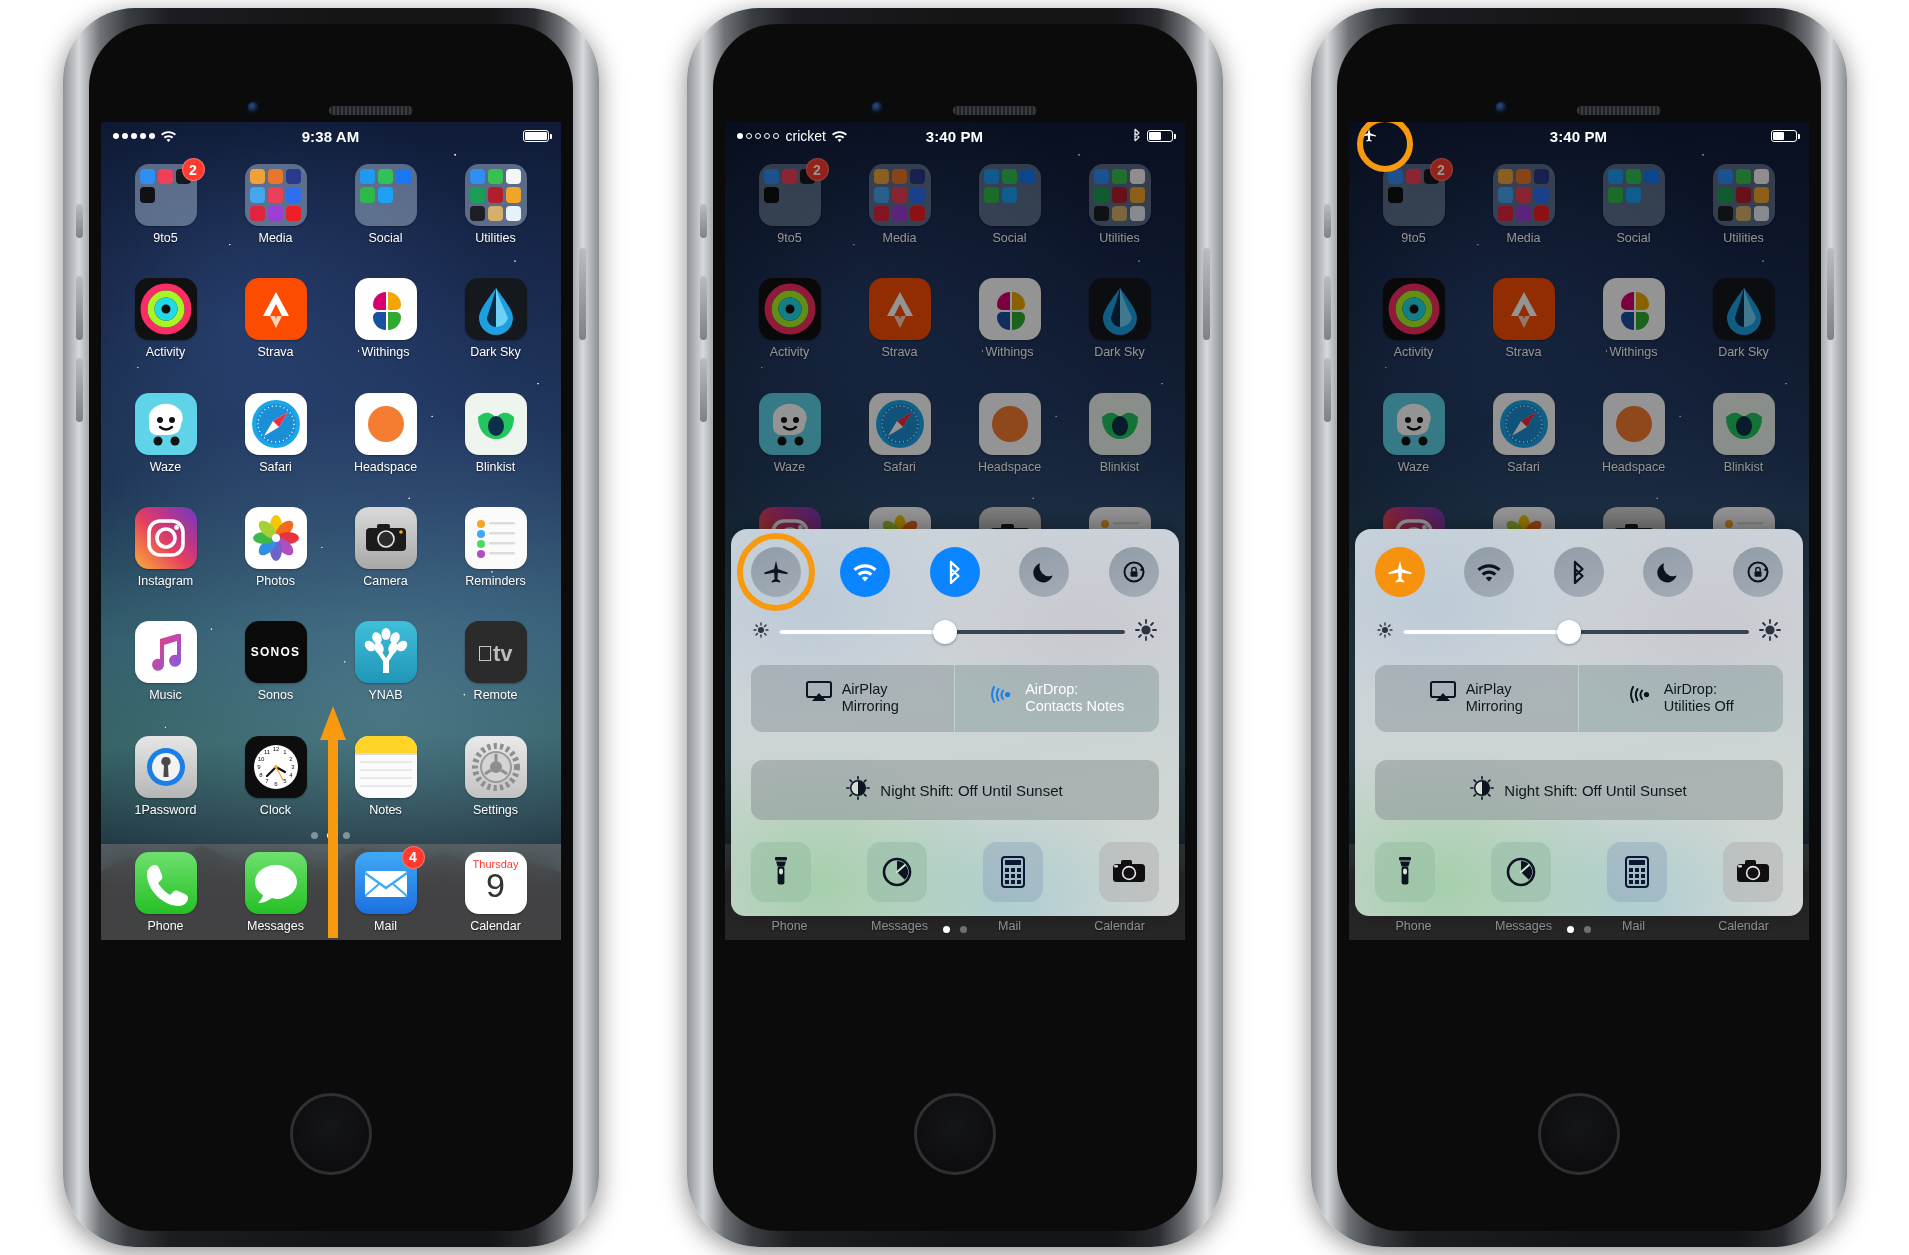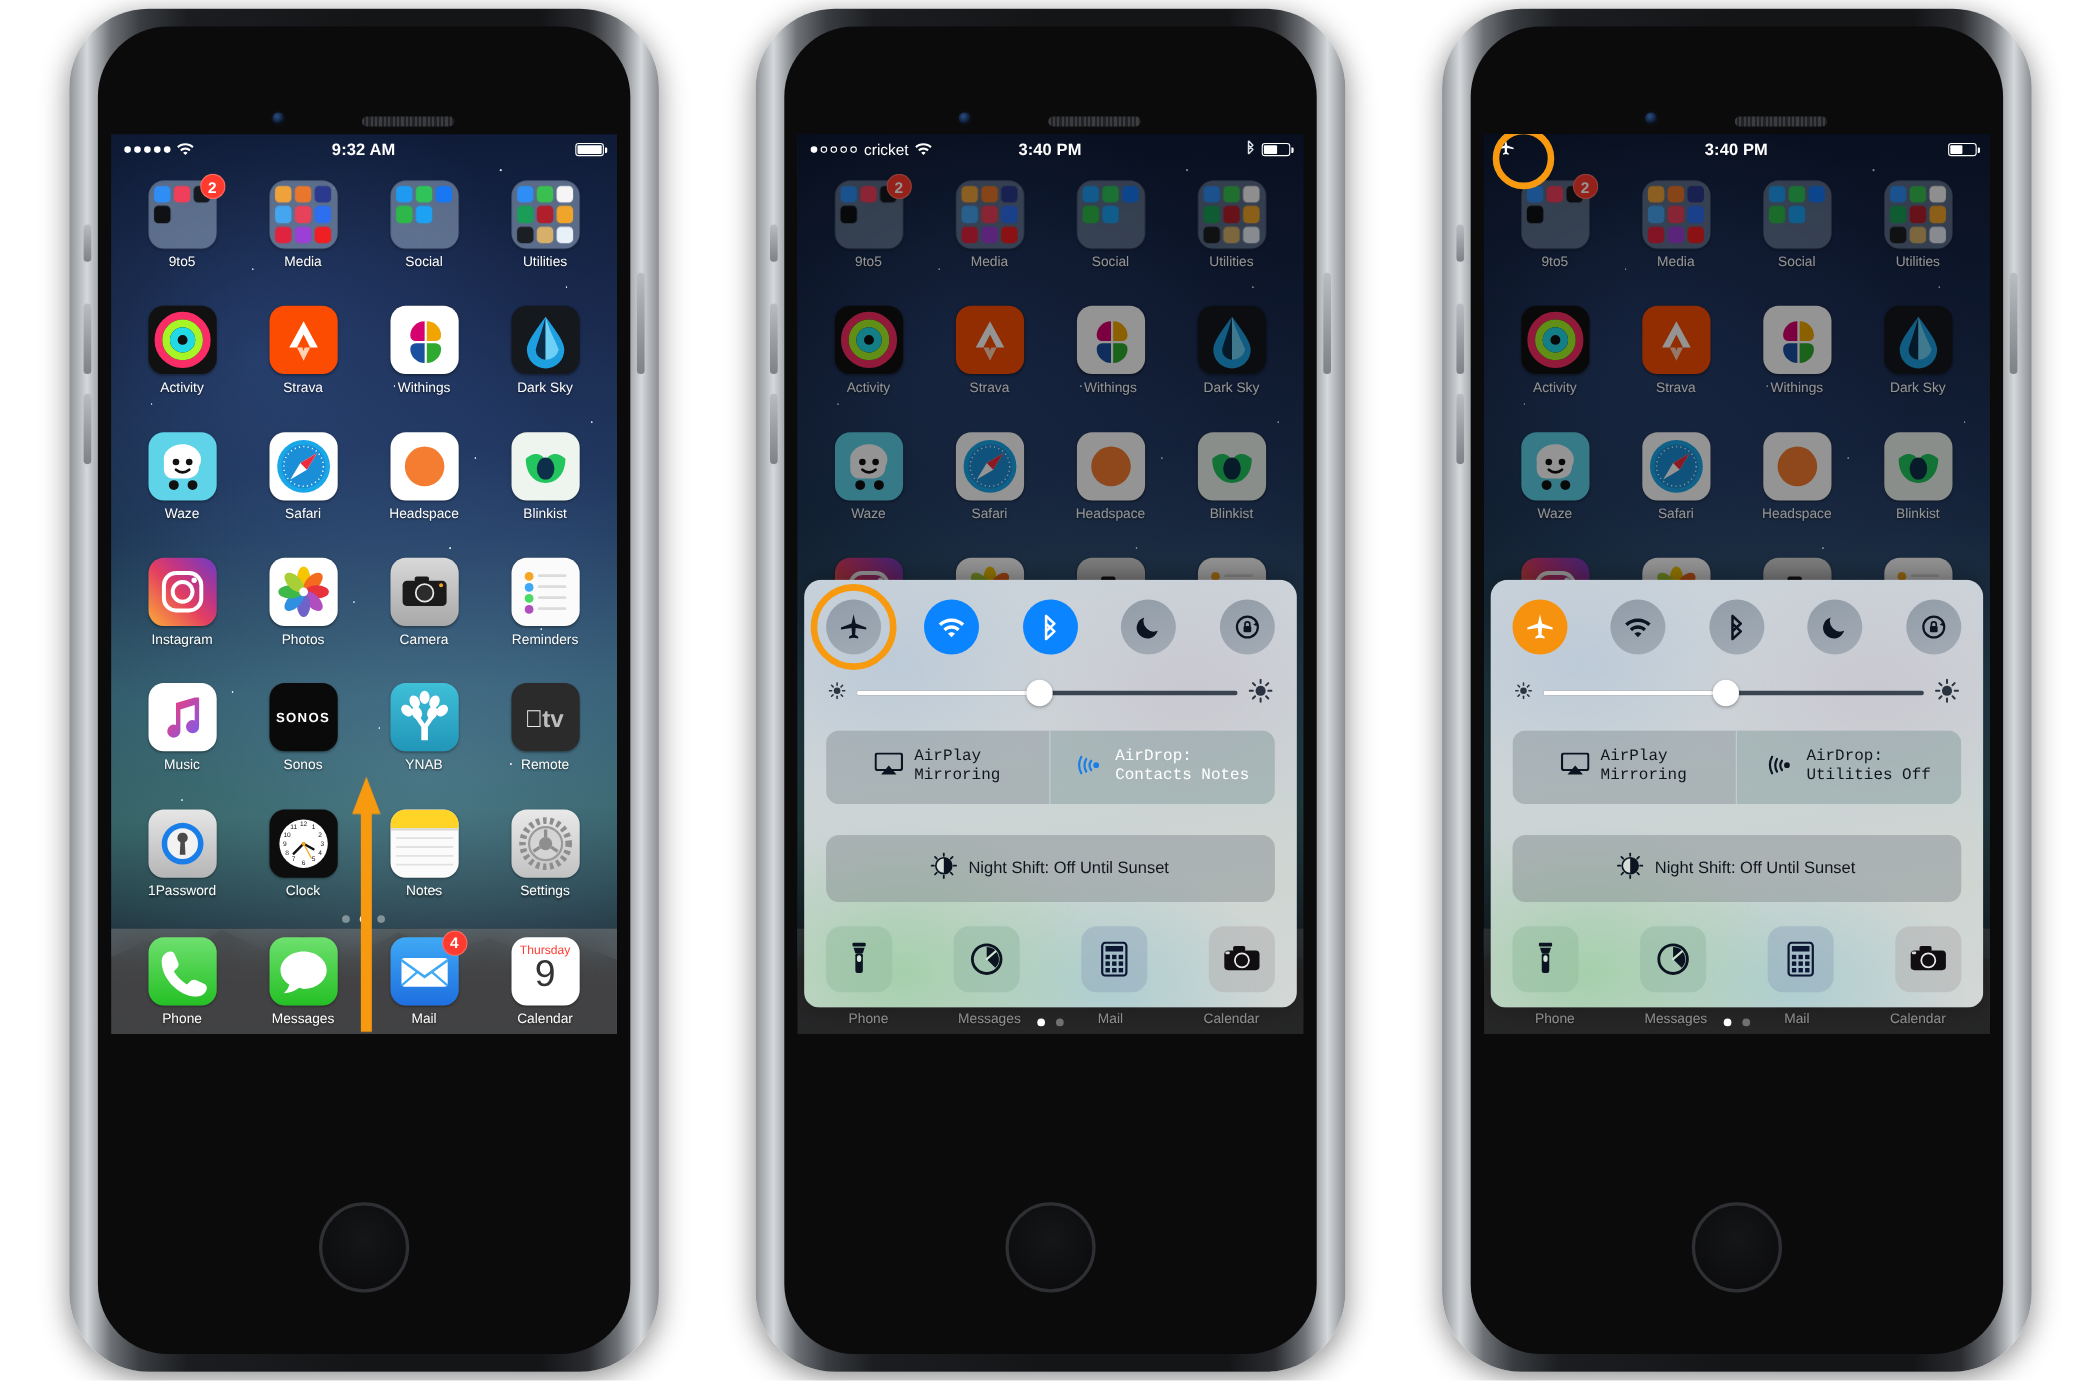--- a/index.html
+++ b/index.html
@@ -174,22 +174,22 @@
     width:78px; height:78px; border-radius:50%; border:6px solid #f79a10; pointer-events:none; }
 
   .cc-slider{ display:flex; align-items:center; gap:10px; padding:22px 8px 16px; }
   .sun-s{ flex:0 0 auto; }
   .track{ flex:1; height:4px; border-radius:2px; background:#3a4450; position:relative; }
   .track .done{ position:absolute; left:0; top:0; bottom:0; width:48%; background:#fff; border-radius:2px; }
   .knob{ position:absolute; left:48%; top:50%; transform:translate(-50%,-50%);
     width:24px;height:24px;border-radius:50%;background:#fff;box-shadow:0 1px 3px rgba(0,0,0,.35); }
 
   .cc-pair{ display:flex; border-radius:12px; overflow:hidden; margin:4px 6px 0; }
-  .cc-pair .half{ flex:1; display:flex; align-items:center; justify-content:center; gap:10px;
-    padding:16px 6px; background:rgba(125,135,140,.42);font-family:Liberation Mono, monospace; }
+  .cc-pair .half{ flex:1; display:flex; justify-content:center; gap:10px;
+    padding:16px 6px; background:rgba(125,135,140,.42); }
   .cc-pair .half + .half{ border-left:1px solid rgba(255,255,255,.32); background:rgba(120,145,145,.42); }
   .pair-lbl{ font-size:14.5px; line-height:1.22; color:#10161e; font-weight:400; }
   .pair-lbl.white{ color:#fff; }
 
   .cc-night{ margin:28px 6px 0; border-radius:12px; background:rgba(125,132,136,.42);
     display:flex; align-items:center; justify-content:center; gap:10px; padding:16px 6px; }
   .night-lbl{ font-size:15px; color:#10161e; }
 
   .cc-short{ display:flex; justify-content:space-between; padding:22px 6px 4px; }
   .sc{ width:60px; height:60px; border-radius:14px; display:flex; align-items:center; justify-content:center; }
@@ -639,21 +639,21 @@
               <i></i>
               <i></i>
               <i></i>
             </div>
             <span><svg viewBox="0 0 17 13" width="17" height="13">
                 <path d="M8.5 2.2c3 0 5.6 1.1 7.5 2.9l-1.3 1.4C13 5 10.9 4.1 8.5 4.1S4 5 2.3 6.5L1 5.1C2.9 3.3 5.5 2.2 8.5 2.2Z" fill="#fff"></path>
         <path d="M8.5 6.2c1.9 0 3.5.7 4.8 1.9l-1.4 1.4c-.9-.8-2.1-1.3-3.4-1.3s-2.5.5-3.4 1.3L3.7 8.1C5 6.9 6.6 6.2 8.5 6.2Z" fill="#fff"></path>
         <path d="M8.5 10c.8 0 1.5.3 2 .8l-2 2.1-2-2.1c.5-.5 1.2-.8 2-.8Z" fill="#fff"></path>
               </svg></span>
           </div>
-          <div class="sb-center">9:32 AM</div>
+          <div class="sb-center">9:38 AM</div>
           <div class="sb-right">
             <div class="battery">
               <div class="fill" style="width: 22px;"></div>
             </div>
           </div>
         </div>
         <div class="swipe-arrow">
           <div class="shaft" style="background: rgb(247, 154, 16);"></div>
           <div class="head" style="border-bottom-color: rgb(247, 154, 16);"></div>
         </div>

